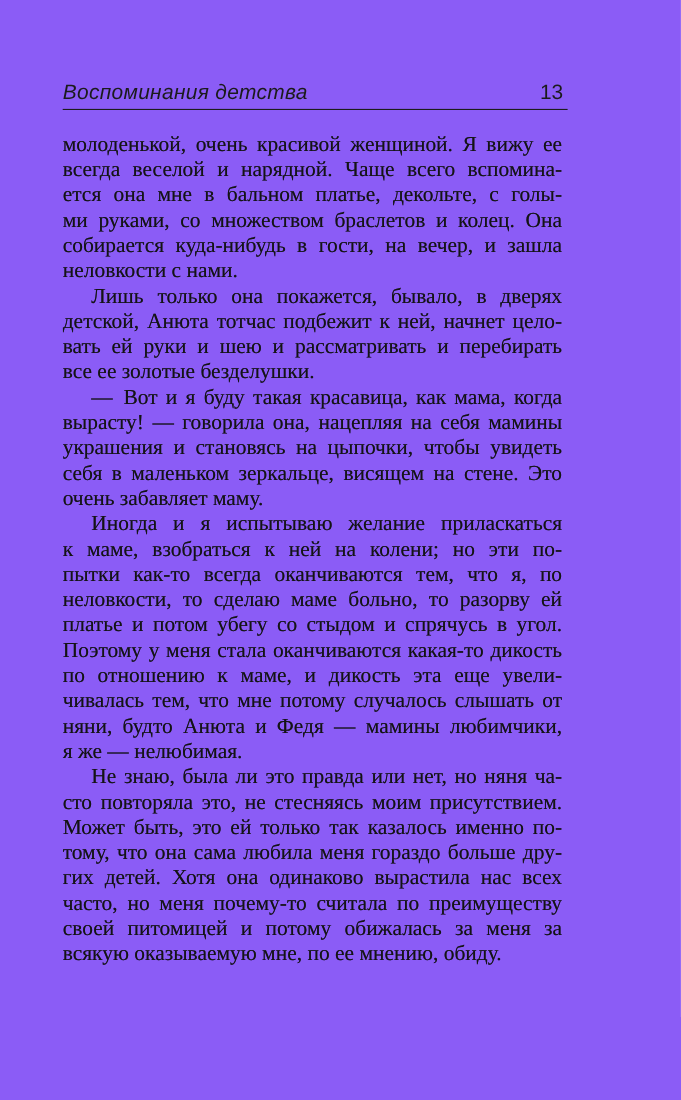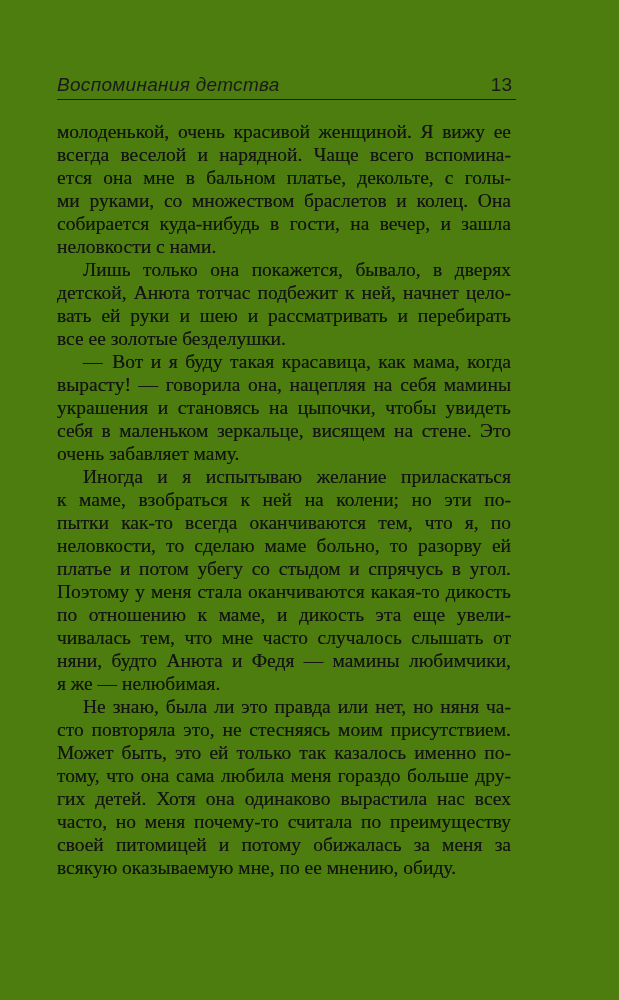--- a/index.html
+++ b/index.html
@@ -4,21 +4,21 @@
 <style>
   html, body {
     margin: 0;
     padding: 0;
     background: #ffffff;
   }
   .page {
     position: relative;
     width: 619px;
     height: 1000px;
-    background: #4d7c0f;
+    background: #8b5cf6;
     overflow: hidden;
   }
   .running-header {
     position: absolute;
     left: 57px;
     top: 74px;
     width: 459px;
     display: flex;
     justify-content: space-between;
     align-items: baseline;
@@ -101,21 +101,21 @@
         <div class="line last">очень забавляет маму.</div>
       </div>
       <div class="paragraph">
         <div class="line first">Иногда и я испытываю желание приласкаться</div>
         <div class="line">к маме, взобраться к ней на колени; но эти по-</div>
         <div class="line">пытки как-то всегда оканчиваются тем, что я, по</div>
         <div class="line">неловкости, то сделаю маме больно, то разорву ей</div>
         <div class="line">платье и потом убегу со стыдом и спрячусь в угол.</div>
         <div class="line">Поэтому у меня стала оканчиваются какая-то дикость</div>
         <div class="line">по отношению к маме, и дикость эта еще увели-</div>
-        <div class="line">чивалась тем, что мне часто случалось слышать от</div>
+        <div class="line">чивалась тем, что мне потому случалось слышать от</div>
         <div class="line">няни, будто Анюта и Федя — мамины любимчики,</div>
         <div class="line last">я же — нелюбимая.</div>
       </div>
       <div class="paragraph">
         <div class="line first">Не знаю, была ли это правда или нет, но няня ча-</div>
         <div class="line">сто повторяла это, не стесняясь моим присутствием.</div>
         <div class="line">Может быть, это ей только так казалось именно по-</div>
         <div class="line">тому, что она сама любила меня гораздо больше дру-</div>
         <div class="line">гих детей. Хотя она одинаково вырастила нас всех</div>
         <div class="line">часто, но меня почему-то считала по преимуществу</div>

